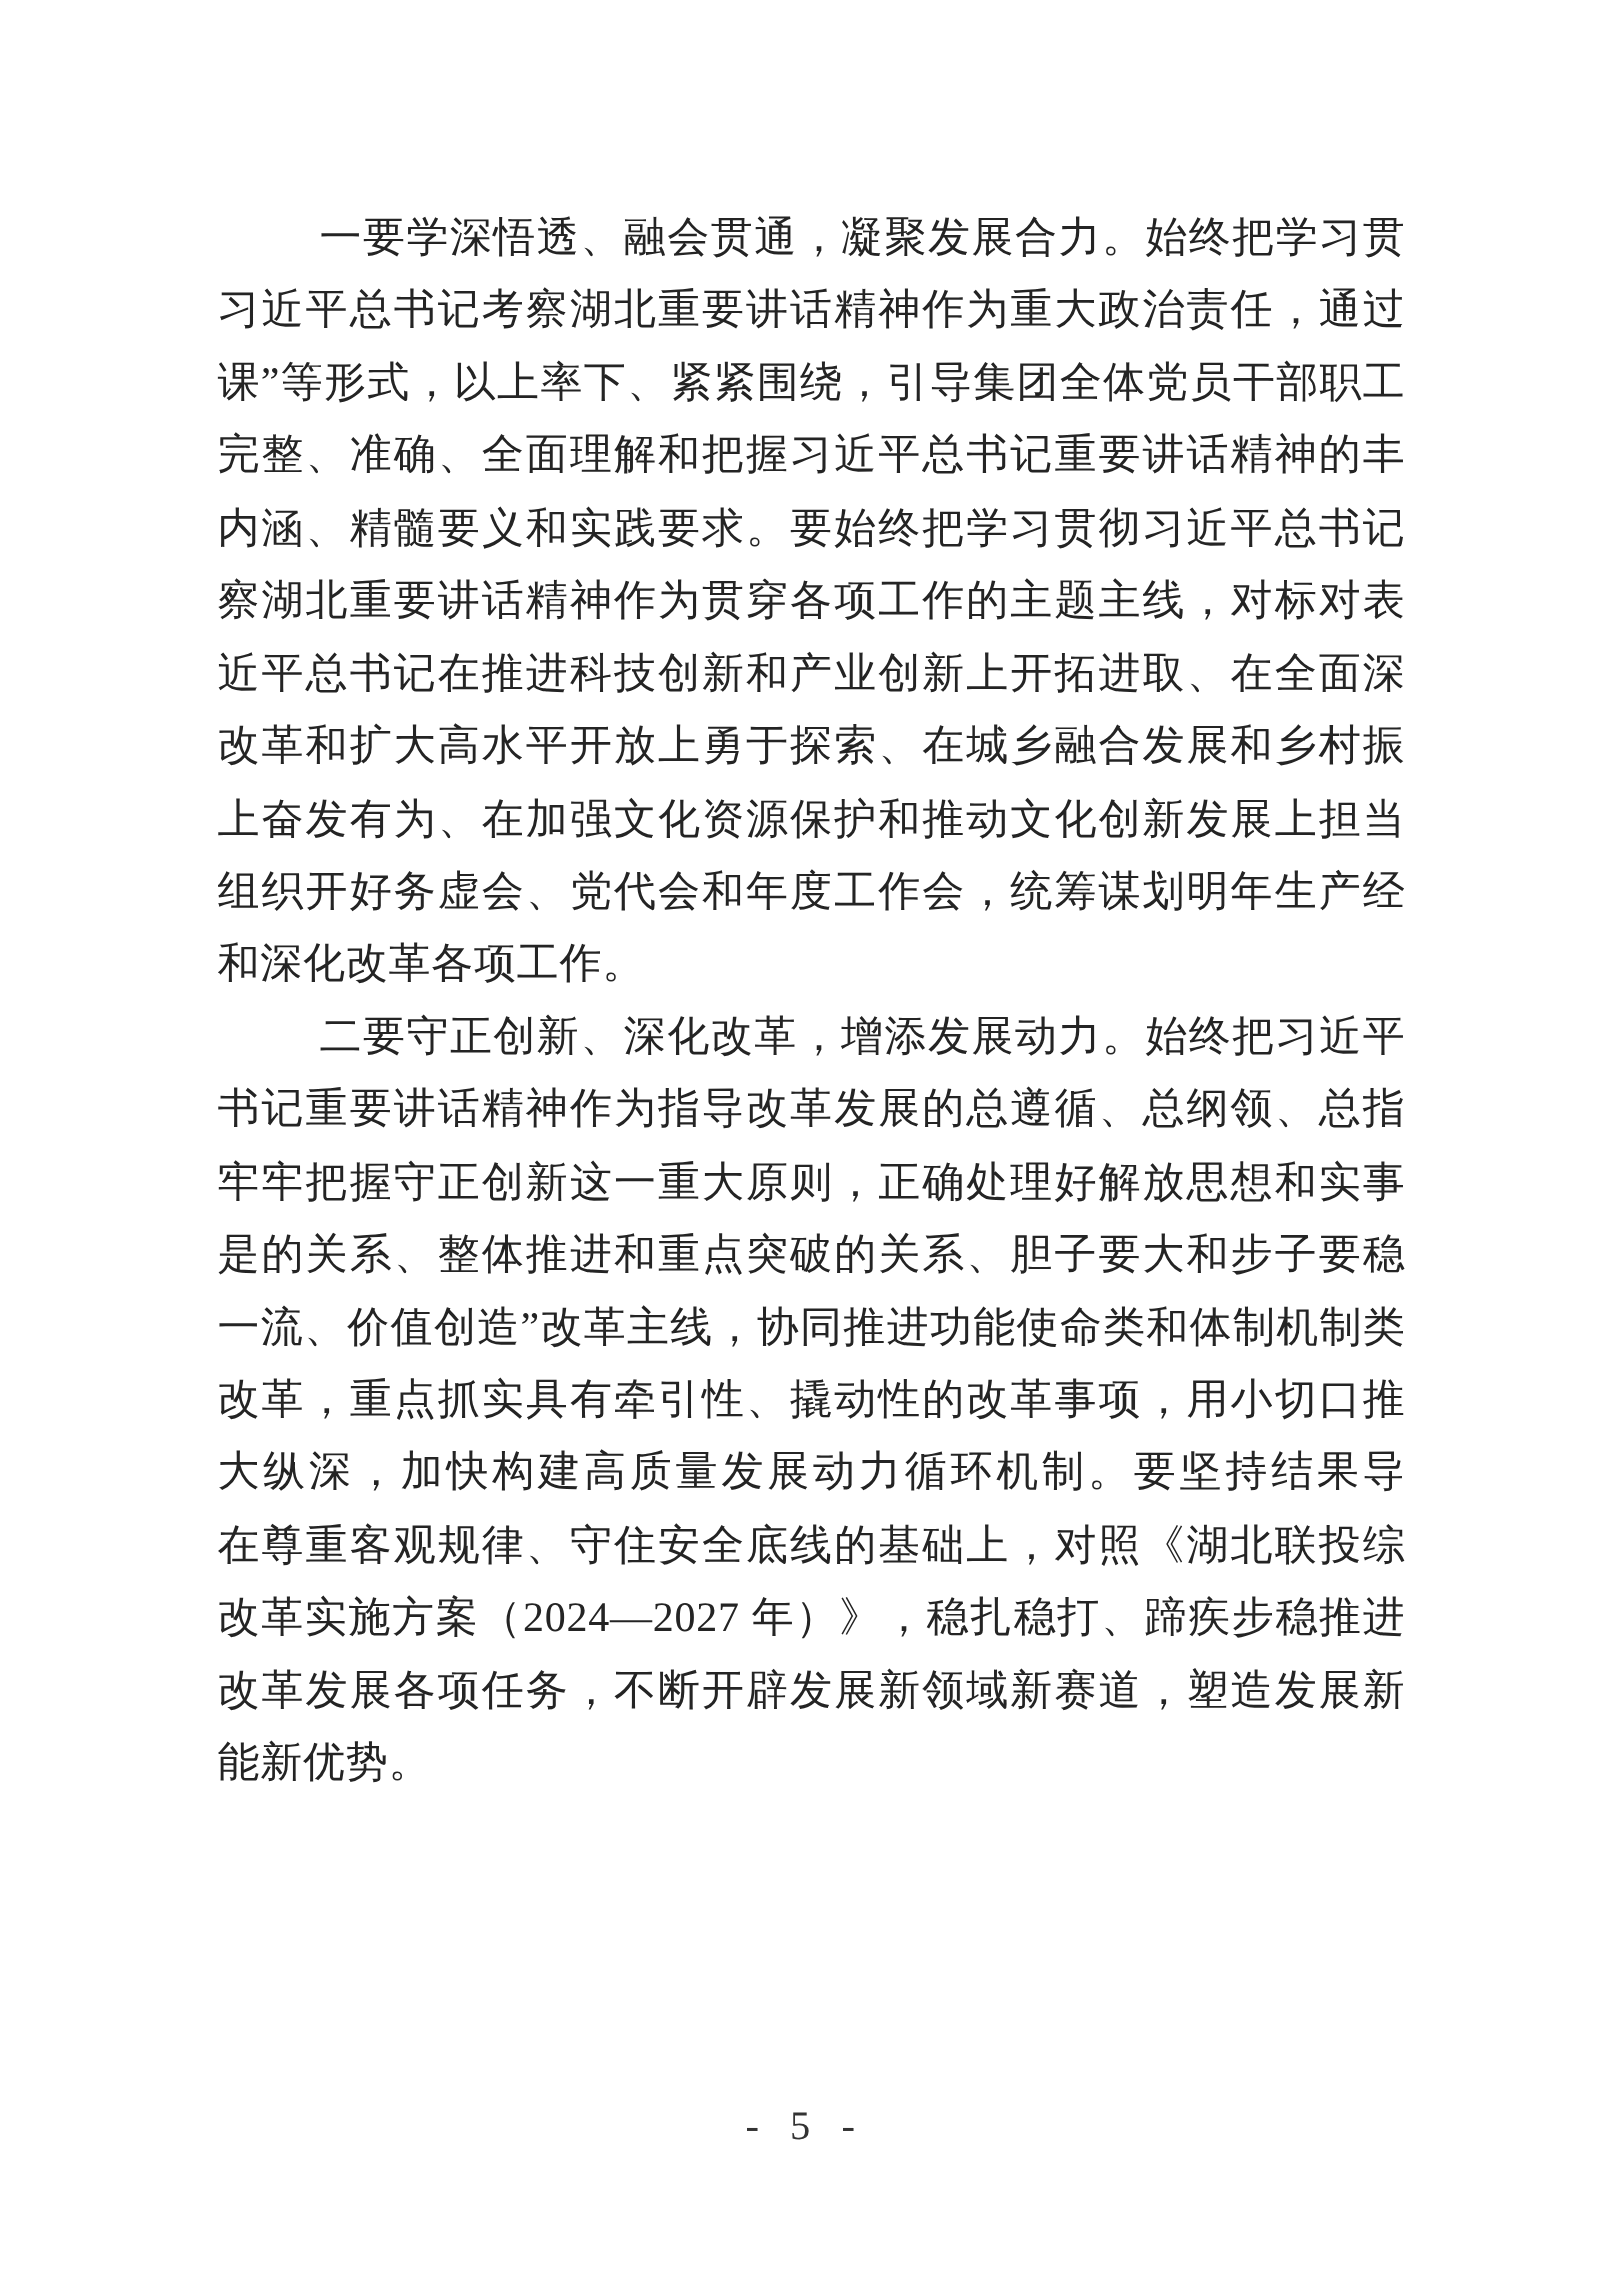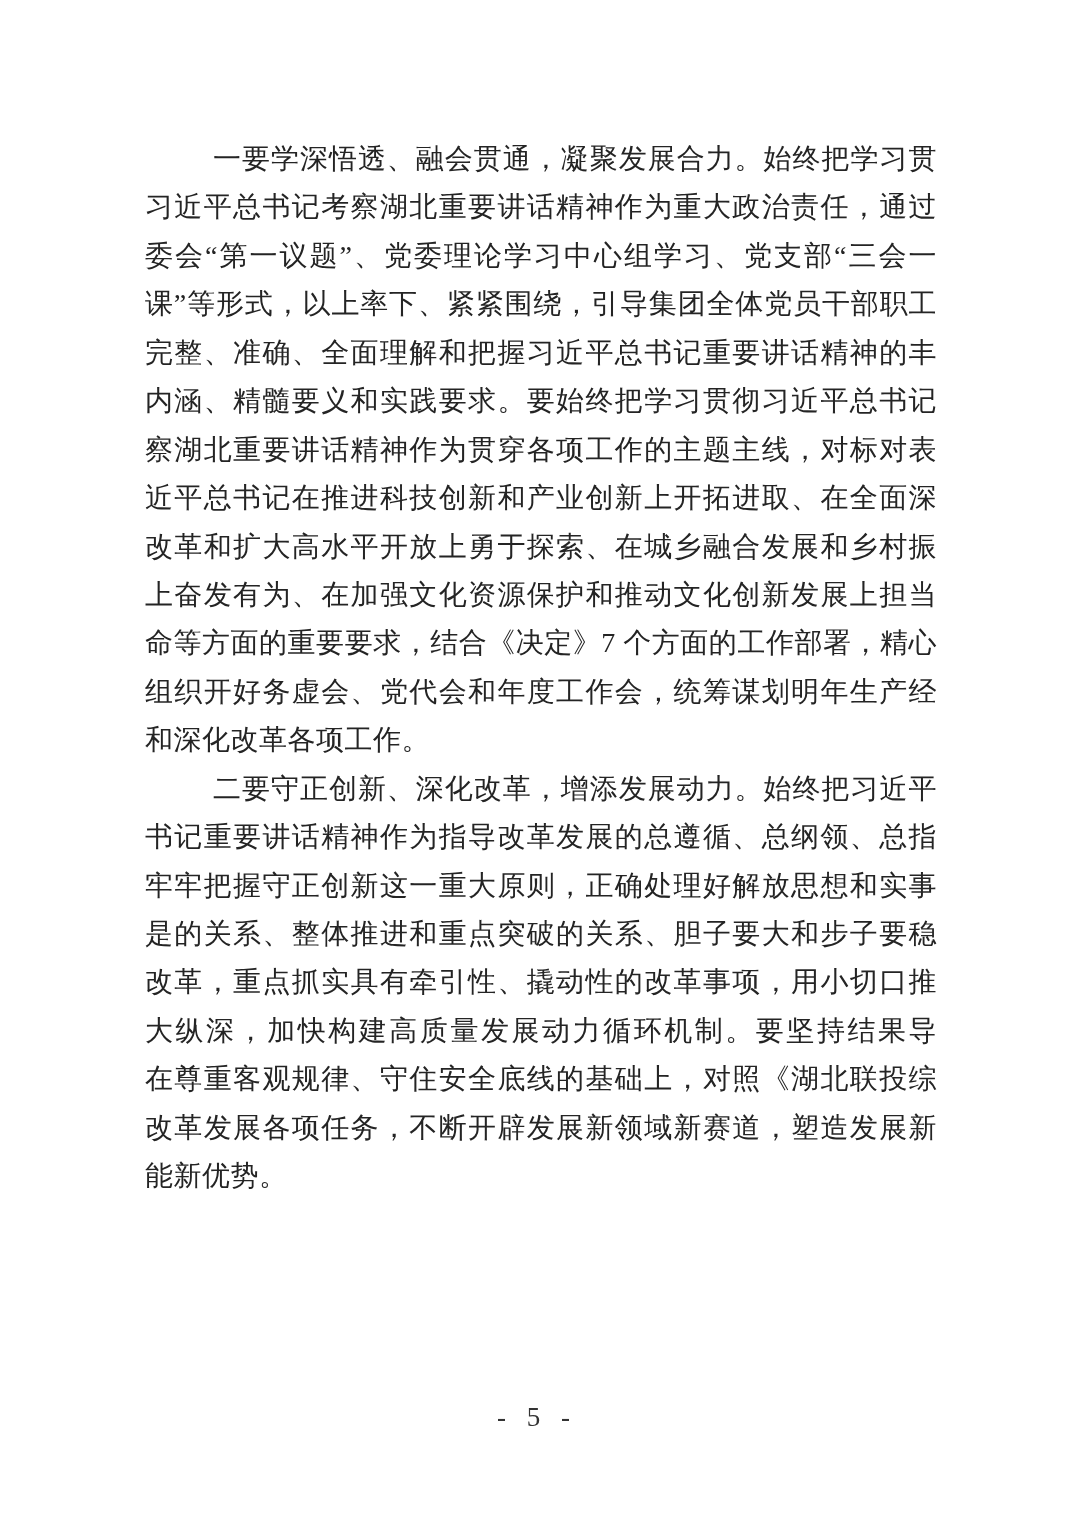--- a/index.html
+++ b/index.html
@@ -50,35 +50,35 @@
     font-family: "Liberation Serif", "DejaVu Serif", serif;
   }
 </style>
 </head>
 <body>
 
 <div class="page">
   <div class="text-block" id="text-block">
       <div class="line indent">一要学深悟透、融会贯通，凝聚发展合力。始终把学习贯彻</div>
       <div class="line">习近平总书记考察湖北重要讲话精神作为重大政治责任，通过党</div>
-      <div class="line">委会“第一议题”、党委理论学习中心组学习、党支部“三会一</div>
       <div class="line">课”等形式，以上率下、紧紧围绕，引导集团全体党员干部职工</div>
       <div class="line">完整、准确、全面理解和把握习近平总书记重要讲话精神的丰富</div>
       <div class="line">内涵、精髓要义和实践要求。要始终把学习贯彻习近平总书记考</div>
       <div class="line">察湖北重要讲话精神作为贯穿各项工作的主题主线，对标对表习</div>
       <div class="line">近平总书记在推进科技创新和产业创新上开拓进取、在全面深化</div>
       <div class="line">改革和扩大高水平开放上勇于探索、在城乡融合发展和乡村振兴</div>
       <div class="line">上奋发有为、在加强文化资源保护和推动文化创新发展上担当使</div>
-      <div class="line">命等方面的重要要求，结合《决定》7 个方面的工作部署，精心</div>
       <div class="line">组织开好务虚会、党代会和年度工作会，统筹谋划明年生产经营</div>
       <div class="line last">和深化改革各项工作。</div>
       <div class="line indent">二要守正创新、深化改革，增添发展动力。始终把习近平总</div>
       <div class="line">书记重要讲话精神作为指导改革发展的总遵循、总纲领、总指引，</div>
       <div class="line">牢牢把握守正创新这一重大原则，正确处理好解放思想和实事求</div>
       <div class="line">是的关系、整体推进和重点突破的关系、胆子要大和步子要稳的</div>
+      <div class="line">一流、价值创造”改革主线，协同推进功能使命类和体制机制类</div>
       <div class="line">改革，重点抓实具有牵引性、撬动性的改革事项，用小切口推进</div>
       <div class="line">大纵深，加快构建高质量发展动力循环机制。要坚持结果导向，</div>
       <div class="line">在尊重客观规律、守住安全底线的基础上，对照《湖北联投综合</div>
+      <div class="line">改革实施方案（2024—2027 年）》，稳扎稳打、蹄疾步稳推进</div>
       <div class="line">改革发展各项任务，不断开辟发展新领域新赛道，塑造发展新动</div>
       <div class="line last">能新优势。</div>
     </div>
   <div class="page-number">- 5 -</div>
 </div>
 
 </body></html>

